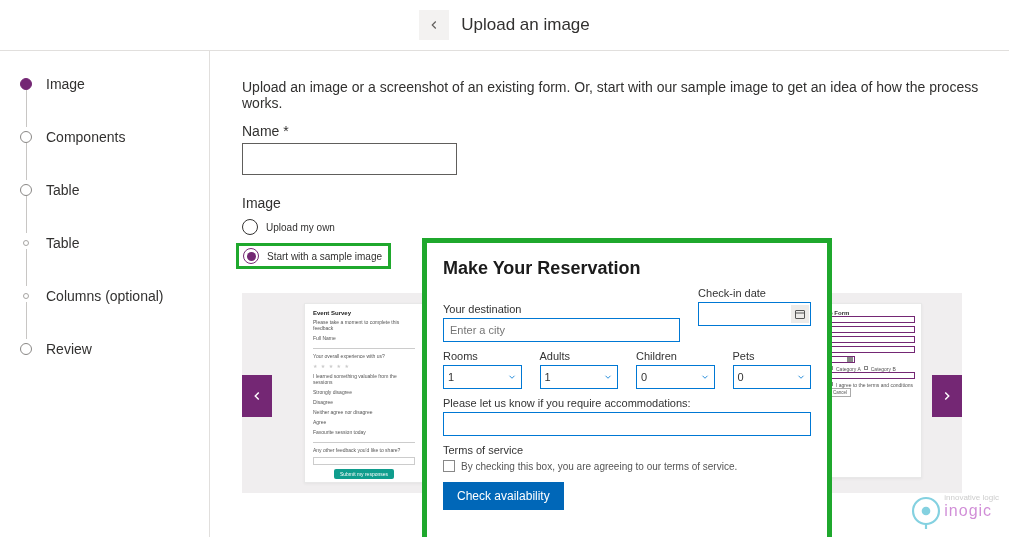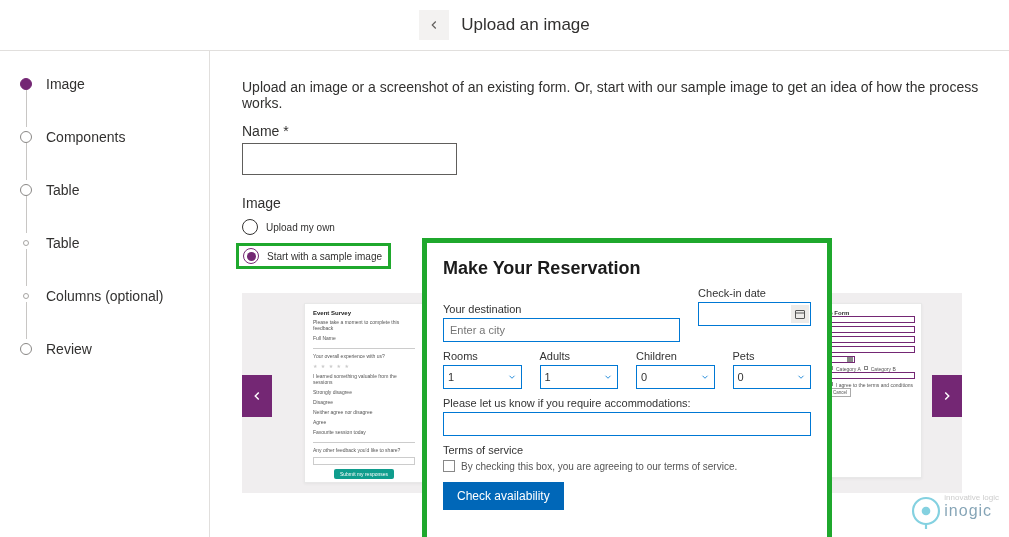--- a/index.html
+++ b/index.html
@@ -219,21 +219,21 @@
       margin-top: 10px; cursor:pointer;
     }
     .watermark {
       position: absolute;
       right: 10px; bottom: 8px;
       display:flex; align-items:flex-start;
       opacity: 0.5;
     }
     .watermark svg { width: 36px; height: 36px; }
     .watermark-text span { display:block; font-size: 8px; color:#999;}
-    .watermark-text .big { font-size: 16px; color:#0c4a6e; letter-spacing:1px;}
+    .watermark-text .big { font-size: 16px; color:#a21caf; letter-spacing:1px;}
   </style>
 </head>
 <body>
 
 <div class="header">
   <div class="back-btn">
     <svg viewBox="0 0 24 24" fill="none" stroke="currentColor" stroke-width="2">
         <path d="M15 18l-6-6 6-6"></path>
       </svg>
   </div>

